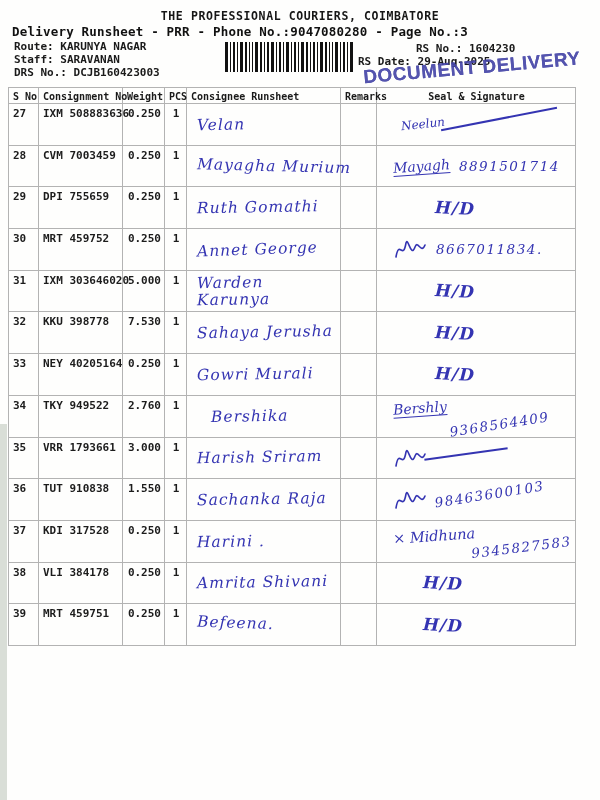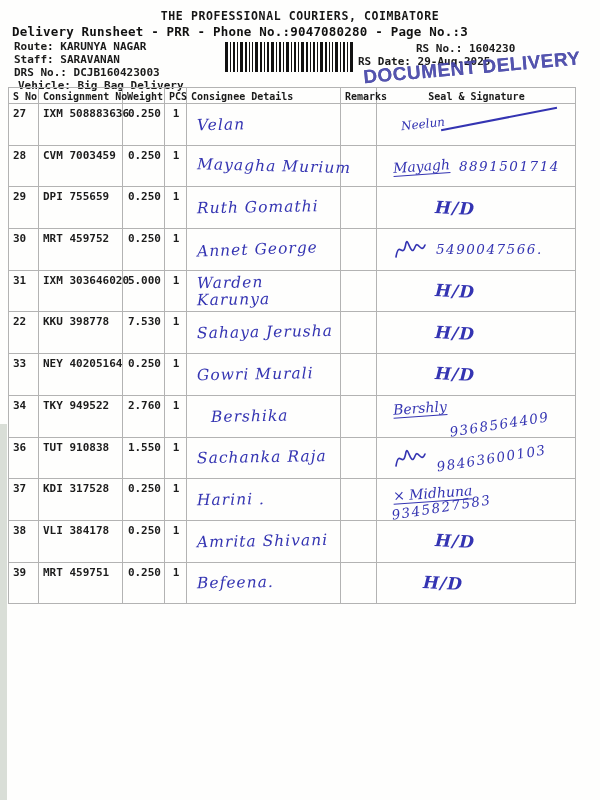--- a/index.html
+++ b/index.html
@@ -80,21 +80,20 @@
 <div class="page">
 
   <div class="scan-edge"></div>
 
   <div class="title">THE PROFESSIONAL COURIERS, COIMBATORE</div>
   <div class="subtitle">Delivery Runsheet - PRR - Phone No.:9047080280 - Page No.:3</div>
 
   <div class="meta-line m1">Route: KARUNYA NAGAR</div>
   <div class="meta-line m2">Staff: SARAVANAN</div>
   <div class="meta-line m3">DRS No.: DCJB160423003</div>
-  <div class="meta-line m4">Vehicle: Big Bag Delivery</div>
 
   <svg class="barcode" viewBox="0 0 130 30" preserveAspectRatio="none">
     <g fill="#111">
       <rect x="0" y="0" width="3" height="30"></rect>
         <rect x="5" y="0" width="1" height="30"></rect>
       <rect x="8" y="0" width="2" height="30"></rect>
         <rect x="12" y="0" width="1" height="30"></rect>
       <rect x="15" y="0" width="3" height="30"></rect>
         <rect x="20" y="0" width="2" height="30"></rect>
       <rect x="24" y="0" width="1" height="30"></rect>
@@ -142,21 +141,21 @@
         <col style="width:154px">
         <col style="width:36px">
         <col style="width:199px">
     </colgroup>
     <thead>
       <tr>
         <th>S No</th>
         <th>Consignment No</th>
         <th>Weight</th>
         <th>PCS</th>
-        <th>Consignee Details</th>
+        <th>Consignee Runsheet</th>
         <th>Remarks</th>
         <th class="c-seal">Seal &amp; Signature</th>
       </tr>
     </thead>
     <tbody>
         <tr>
           <td class="cell-sno">27</td>
           <td class="cell-consignment">IXM 508883636</td>
           <td class="cell-weight">0.250</td>
           <td class="cell-pcs">1</td>
@@ -217,21 +216,21 @@
             <div class="consignee-wrap">
               <span class="hw consignee-line">Annet George</span>
             </div>
           </td>
           <td class="cell-remarks"></td>
           <td class="cell-seal">
             <div class="sig">
               <svg class="scribble" width="34" height="24" viewBox="0 0 34 24">
                 <path d="M3,20 C6,2 10,24 13,6 C15,-1 18,22 22,10 C25,2 28,18 32,8" fill="none" stroke="#3434b2" stroke-width="1.6" stroke-linecap="round"></path>
               </svg>
-              <span class="hw phone">5490047566.</span>
+              <span class="hw phone">8667011834.</span>
             </div>
           </td>
         </tr>
         <tr>
           <td class="cell-sno">31</td>
           <td class="cell-consignment">IXM 303646020</td>
           <td class="cell-weight">5.000</td>
           <td class="cell-pcs">1</td>
           <td class="cell-consignee">
             <div class="consignee-wrap">
@@ -240,21 +239,21 @@
             </div>
           </td>
           <td class="cell-remarks"></td>
           <td class="cell-seal">
             <div class="sig">
               <span class="hw hd">H/D</span>
             </div>
           </td>
         </tr>
         <tr>
-          <td class="cell-sno">22</td>
+          <td class="cell-sno">32</td>
           <td class="cell-consignment">KKU 398778</td>
           <td class="cell-weight">7.530</td>
           <td class="cell-pcs">1</td>
           <td class="cell-consignee">
             <div class="consignee-wrap">
               <span class="hw consignee-line">Sahaya Jerusha</span>
             </div>
           </td>
           <td class="cell-remarks"></td>
           <td class="cell-seal">
@@ -288,20 +287,40 @@
           <td class="cell-consignee">
             <div class="consignee-wrap">
               <span class="hw consignee-line">Bershika</span>
             </div>
           </td>
           <td class="cell-remarks"></td>
           <td class="cell-seal">
             <div class="sig">
               <span class="hw sign">Bershly</span>
               <span class="hw phone angled">9368564409</span>
+            </div>
+          </td>
+        </tr>
+        <tr>
+          <td class="cell-sno">35</td>
+          <td class="cell-consignment">VRR 1793661</td>
+          <td class="cell-weight">3.000</td>
+          <td class="cell-pcs">1</td>
+          <td class="cell-consignee">
+            <div class="consignee-wrap">
+              <span class="hw consignee-line">Harish Sriram</span>
+            </div>
+          </td>
+          <td class="cell-remarks"></td>
+          <td class="cell-seal">
+            <div class="sig">
+              <svg class="scribble" width="34" height="24" viewBox="0 0 34 24">
+                <path d="M3,20 C6,2 10,24 13,6 C15,-1 18,22 22,10 C25,2 28,18 32,8" fill="none" stroke="#3434b2" stroke-width="1.6" stroke-linecap="round"></path>
+              </svg>
+              <div class="tail-line"></div>
             </div>
           </td>
         </tr>
         <tr>
           <td class="cell-sno">36</td>
           <td class="cell-consignment">TUT 910838</td>
           <td class="cell-weight">1.550</td>
           <td class="cell-pcs">1</td>
           <td class="cell-consignee">
             <div class="consignee-wrap">

